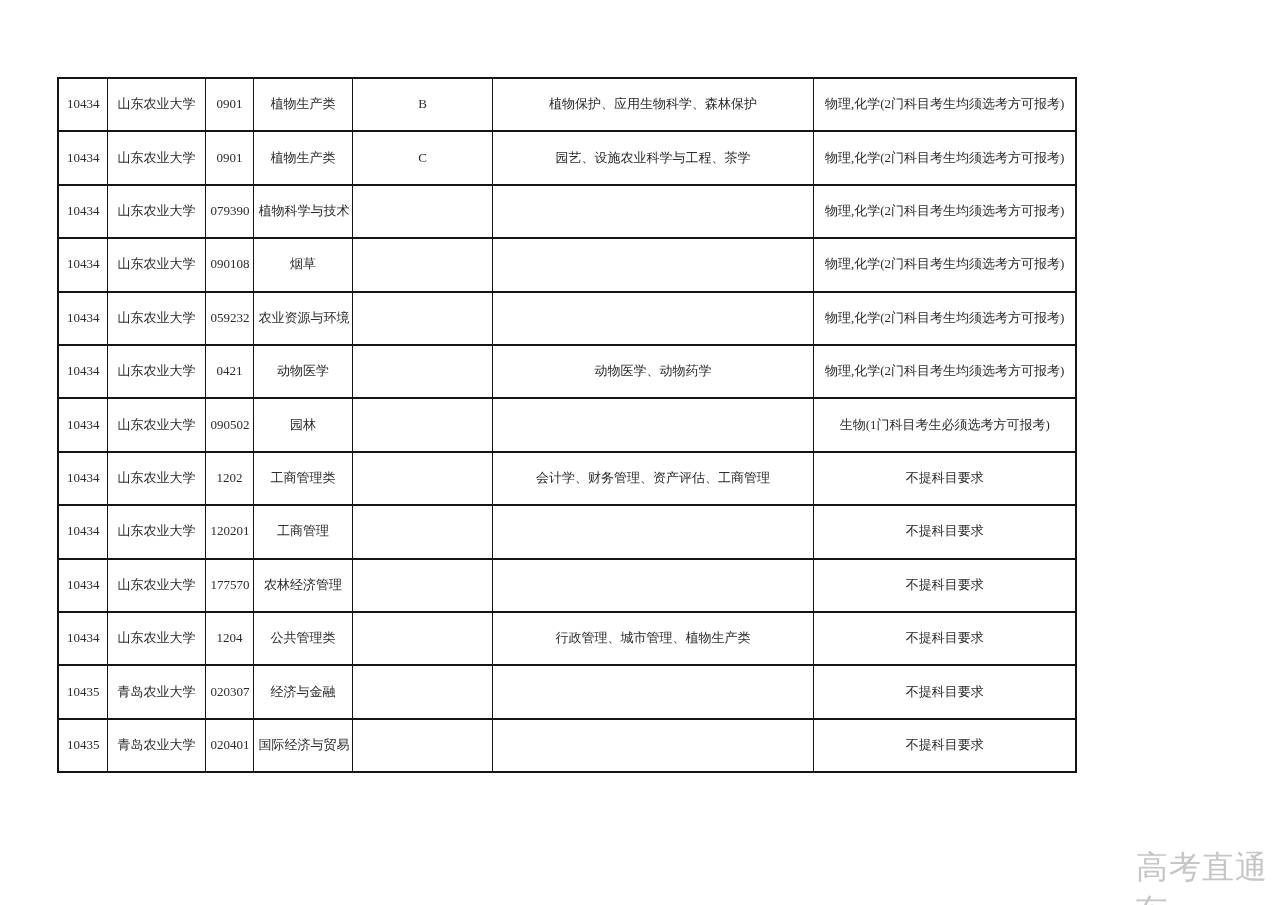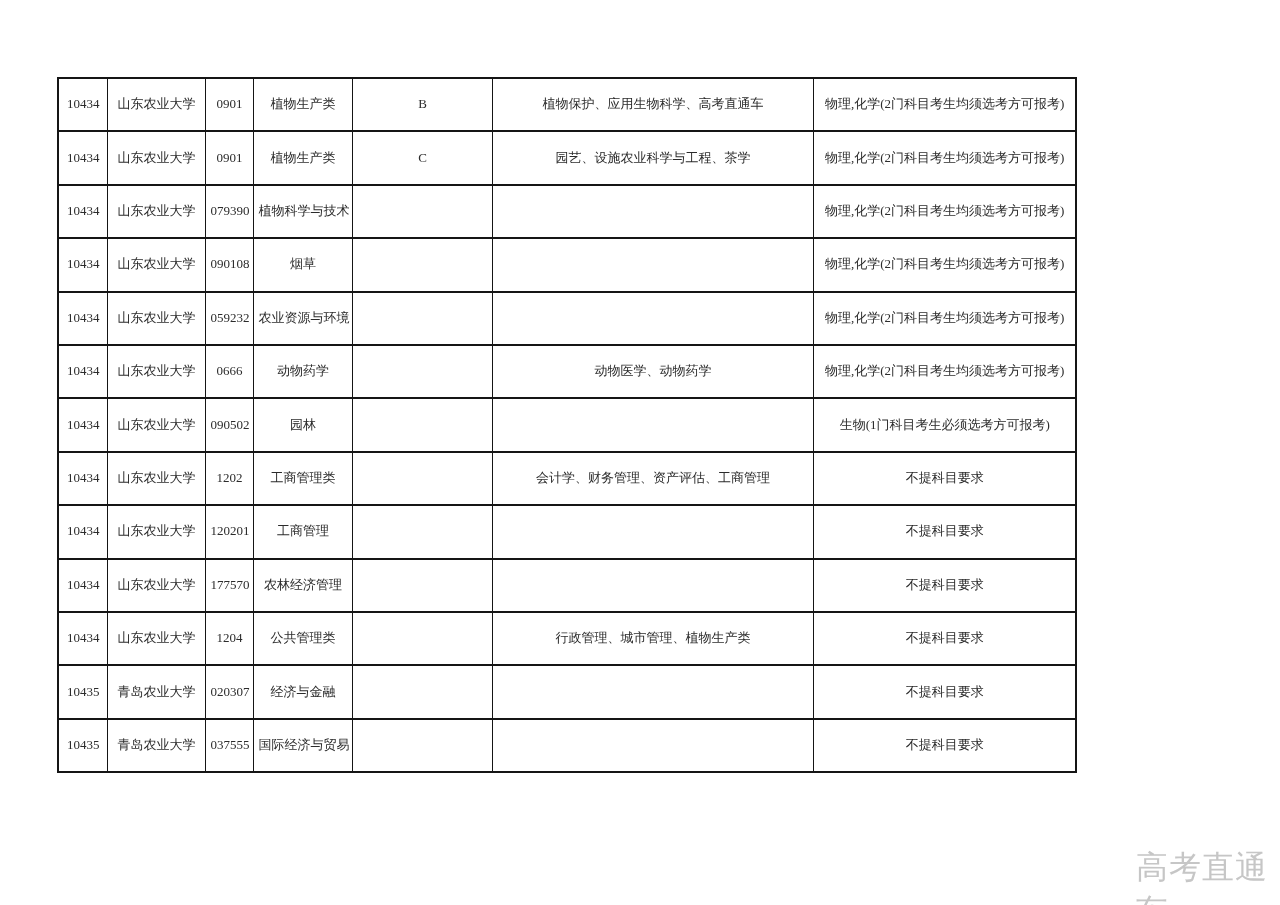--- a/index.html
+++ b/index.html
@@ -63,21 +63,21 @@
       <col style="width:321px">
       <col style="width:263px">
   </colgroup>
   <tbody>
     <tr>
       <td>10434</td>
       <td>山东农业大学</td>
       <td>0901</td>
       <td>植物生产类</td>
       <td>B</td>
-      <td>植物保护、应用生物科学、高考直通车</td>
+      <td>植物保护、应用生物科学、森林保护</td>
       <td>物理,化学(2门科目考生均须选考方可报考)</td>
     </tr>
     <tr>
       <td>10434</td>
       <td>山东农业大学</td>
       <td>0901</td>
       <td>植物生产类</td>
       <td>C</td>
       <td>园艺、设施农业科学与工程、茶学</td>
       <td>物理,化学(2门科目考生均须选考方可报考)</td>
@@ -105,22 +105,22 @@
       <td>山东农业大学</td>
       <td>059232</td>
       <td>农业资源与环境</td>
       <td></td>
       <td></td>
       <td>物理,化学(2门科目考生均须选考方可报考)</td>
     </tr>
     <tr>
       <td>10434</td>
       <td>山东农业大学</td>
-      <td>0666</td>
-      <td>动物药学</td>
+      <td>0421</td>
+      <td>动物医学</td>
       <td></td>
       <td>动物医学、动物药学</td>
       <td>物理,化学(2门科目考生均须选考方可报考)</td>
     </tr>
     <tr>
       <td>10434</td>
       <td>山东农业大学</td>
       <td>090502</td>
       <td>园林</td>
       <td></td>
@@ -168,21 +168,21 @@
       <td>青岛农业大学</td>
       <td>020307</td>
       <td>经济与金融</td>
       <td></td>
       <td></td>
       <td>不提科目要求</td>
     </tr>
     <tr>
       <td>10435</td>
       <td>青岛农业大学</td>
-      <td>037555</td>
+      <td>020401</td>
       <td>国际经济与贸易</td>
       <td></td>
       <td></td>
       <td>不提科目要求</td>
     </tr>
   </tbody>
 </table>
 
 <div class="watermark">高考直通车</div>
 

